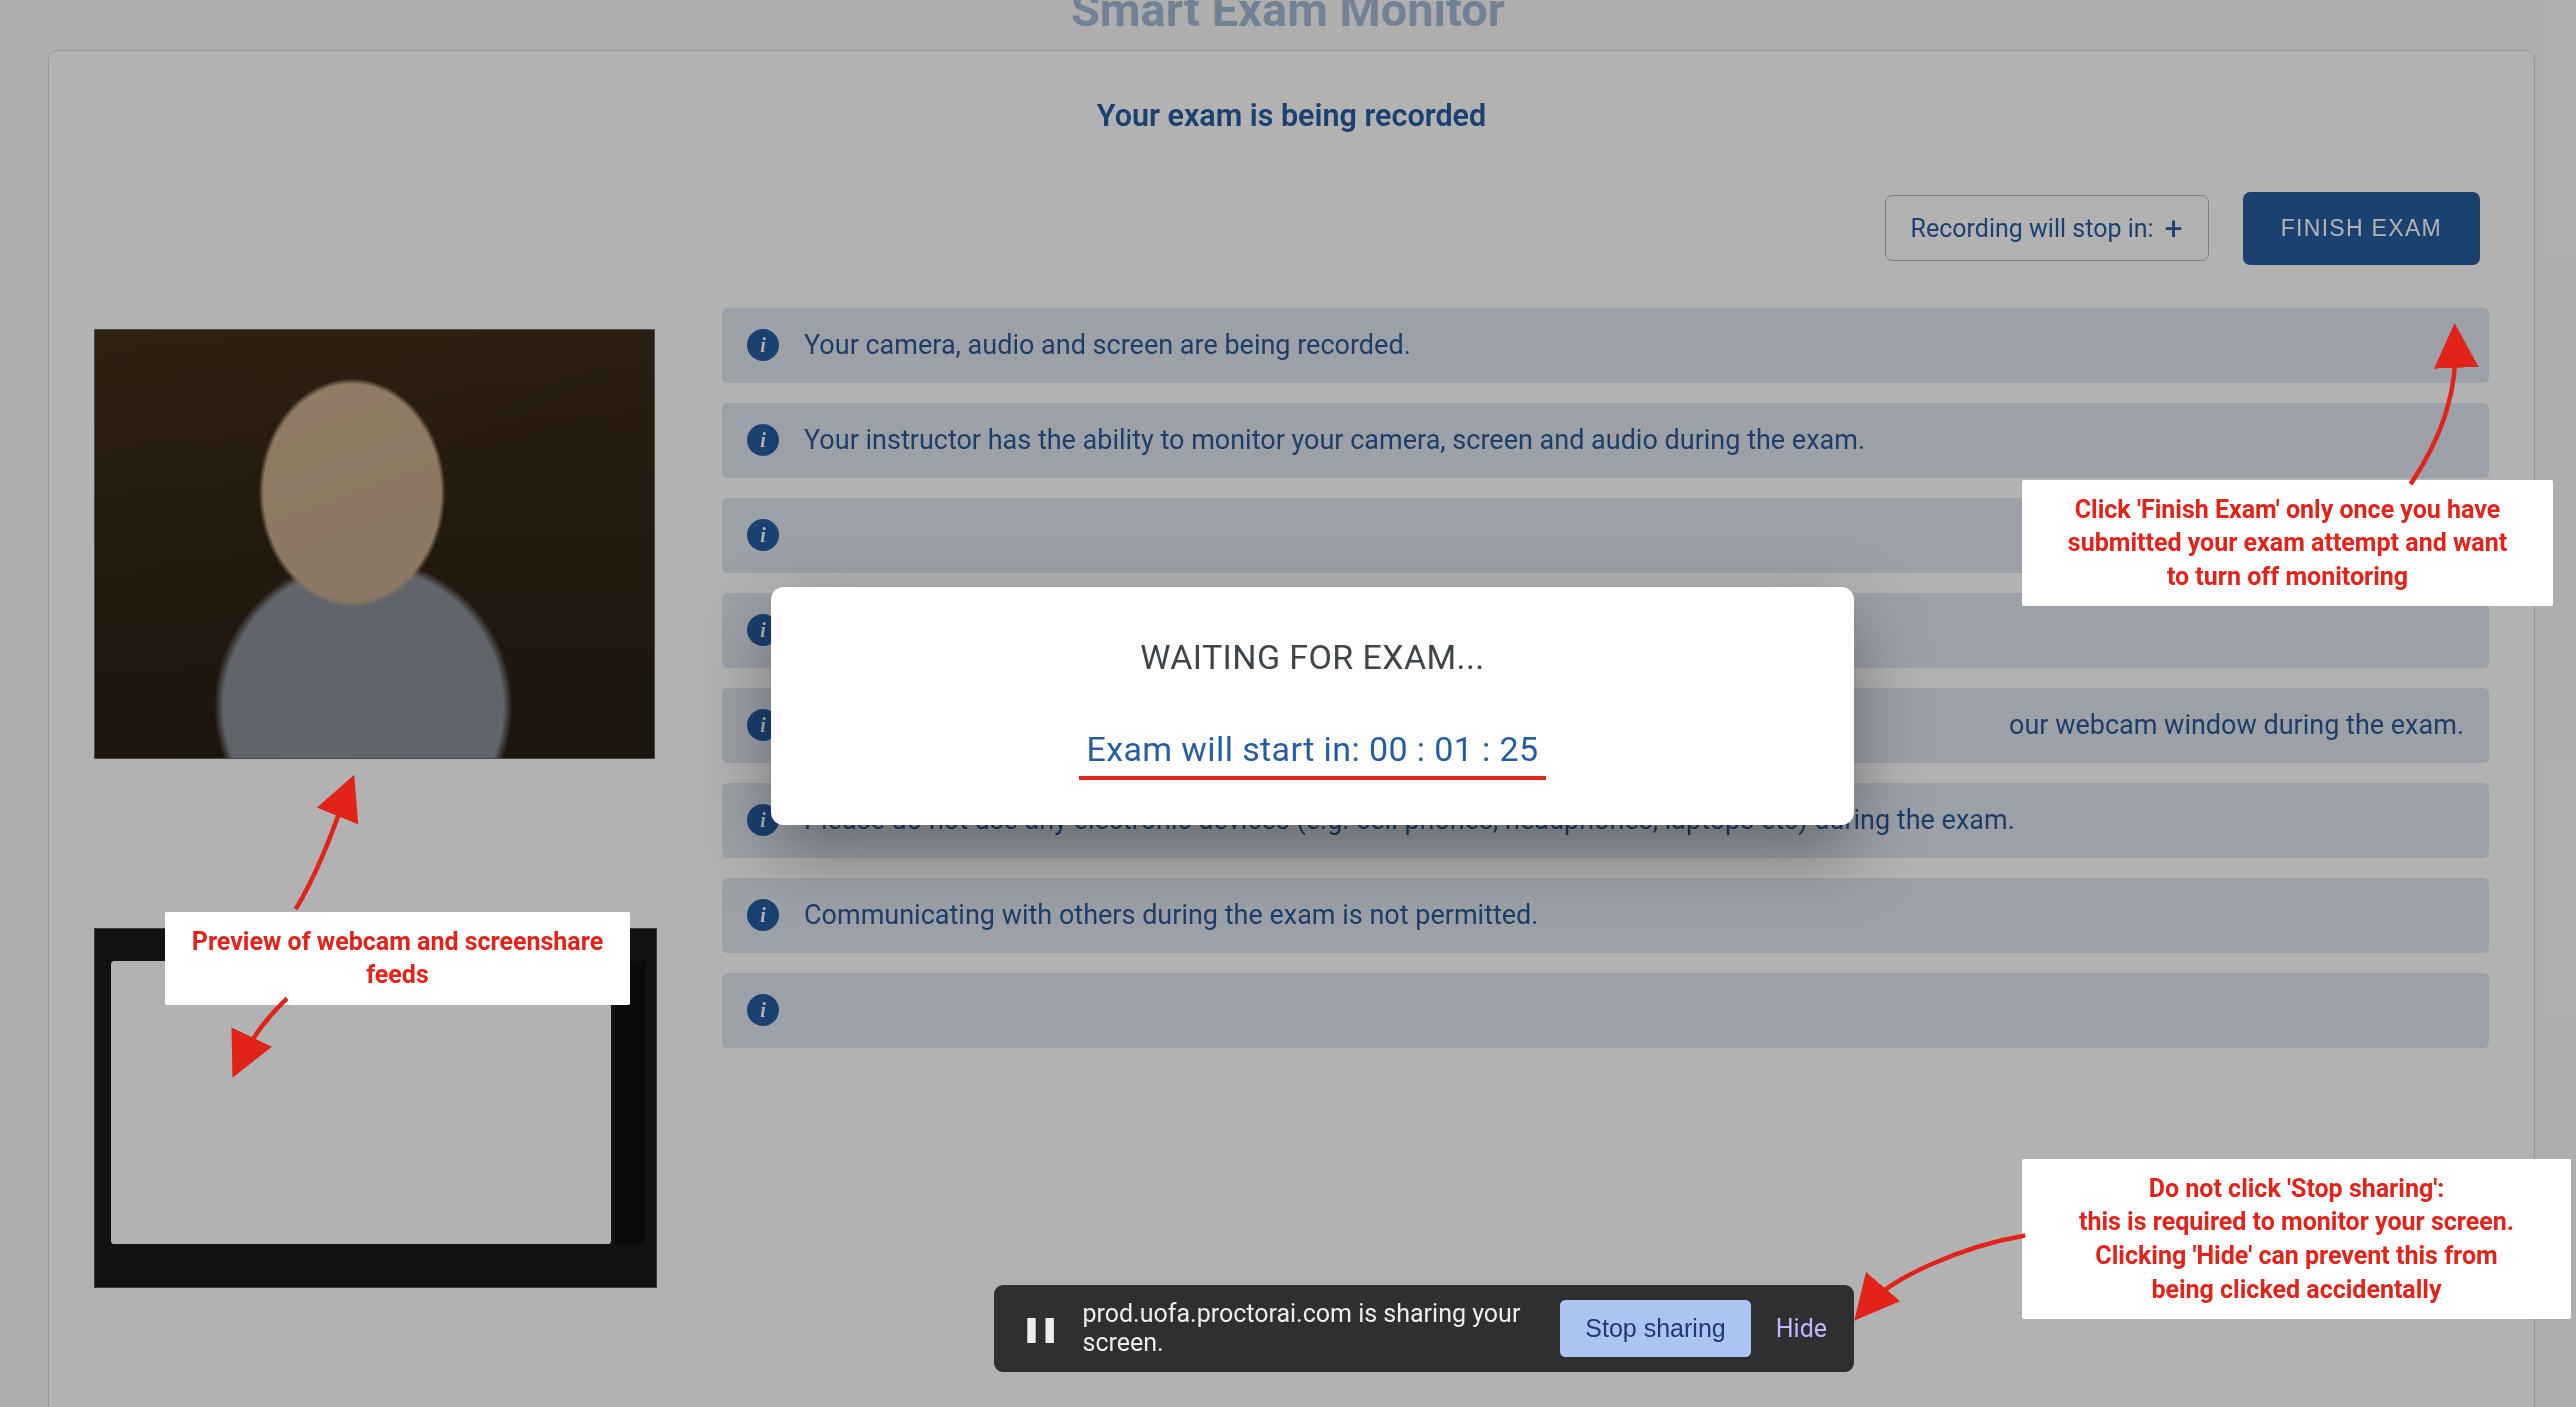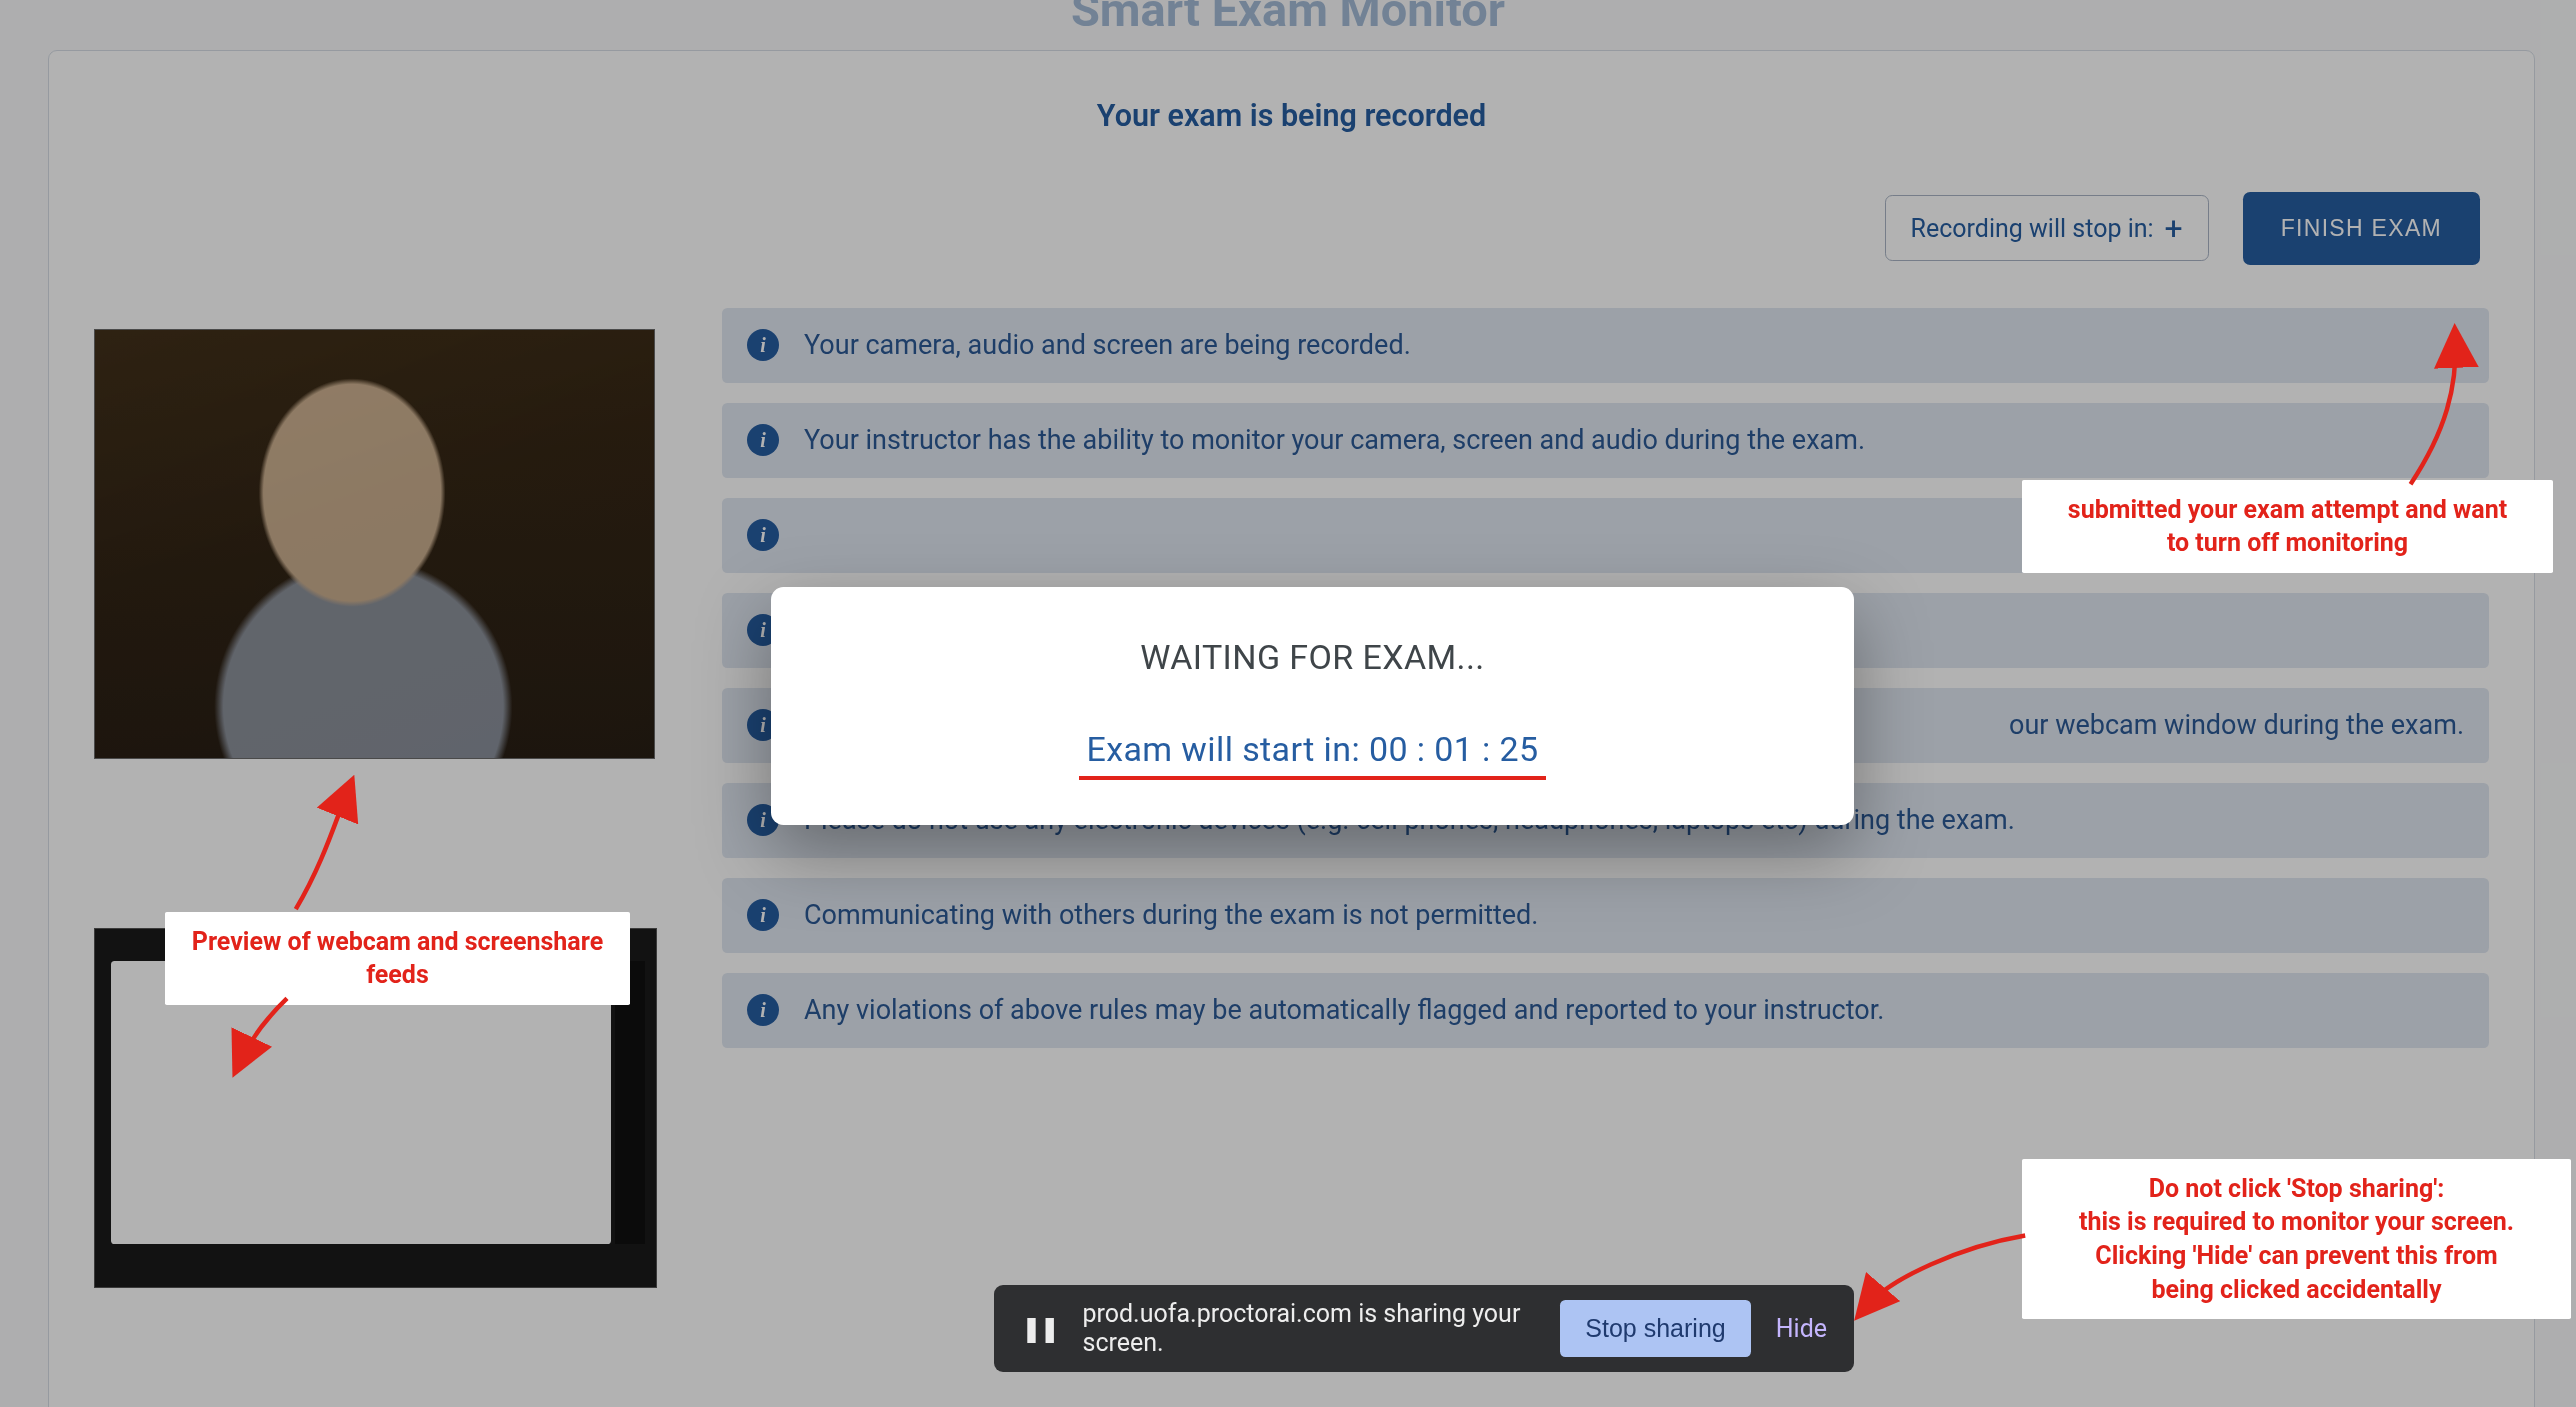--- a/index.html
+++ b/index.html
@@ -191,21 +191,20 @@
       <div class="info-row">
         <div class="info-icon">i</div>
         <div>Please do not use any electronic devices (e.g. cell phones, headphones, laptops etc) during the exam.</div>
       </div>
       <div class="info-row">
         <div class="info-icon">i</div>
         <div>Communicating with others during the exam is not permitted.</div>
       </div>
       <div class="info-row">
         <div class="info-icon">i</div>
-        <div>Any violations of above rules may be automatically flagged and reported to your instructor.</div>
       </div>
     </div>
   </div>
 </div>
 
 <div class="dimmer"></div>
 
 <div class="modal">
   <div class="wait">WAITING FOR EXAM...</div>
   <div class="countdown">
@@ -217,20 +216,21 @@
   <span class="pause">❚❚</span>
   <span class="msg">prod.uofa.proctorai.com is sharing your screen.</span>
   <button class="stop">Stop sharing</button>
   <span class="hide">Hide</span>
 </div>
 
 <div class="annot annot-left">
   <span>Preview of webcam and screenshare feeds</span>
 </div>
 <div class="annot annot-tr">
+  <span>Click 'Finish Exam' only once you have</span>
   <span>submitted your exam  attempt and want</span>
   <span>to turn off monitoring</span>
 </div>
 <div class="annot annot-br">
   <span>Do not click 'Stop sharing':</span>
   <span>this is required to monitor your screen.</span>
   <span>Clicking 'Hide' can prevent this from</span>
   <span>being clicked accidentally</span>
 </div>
 

